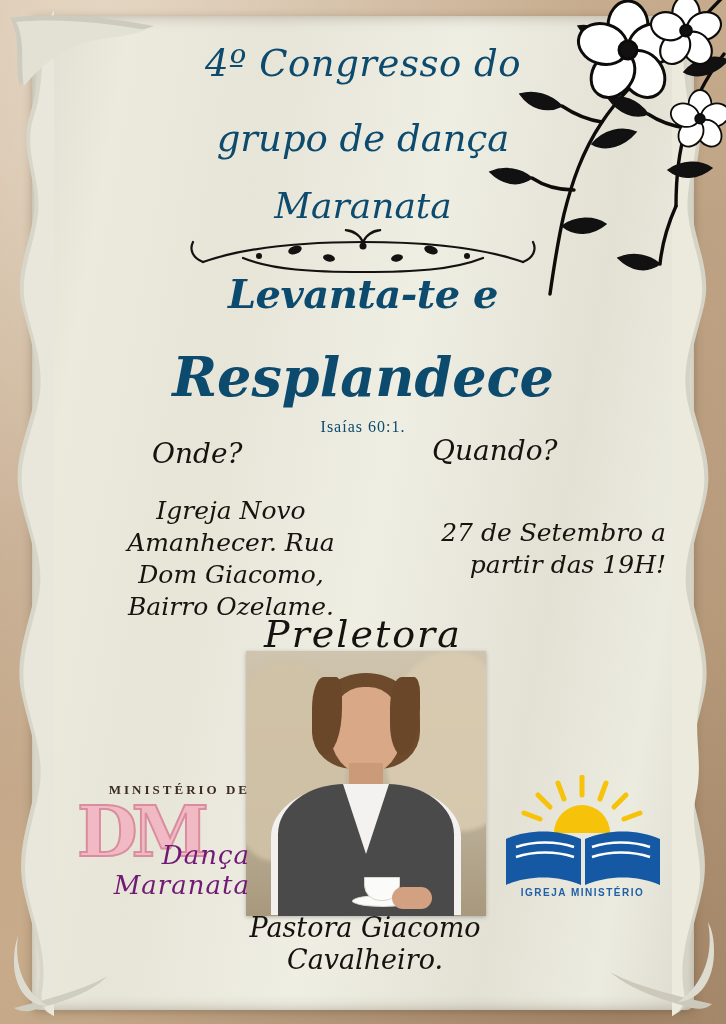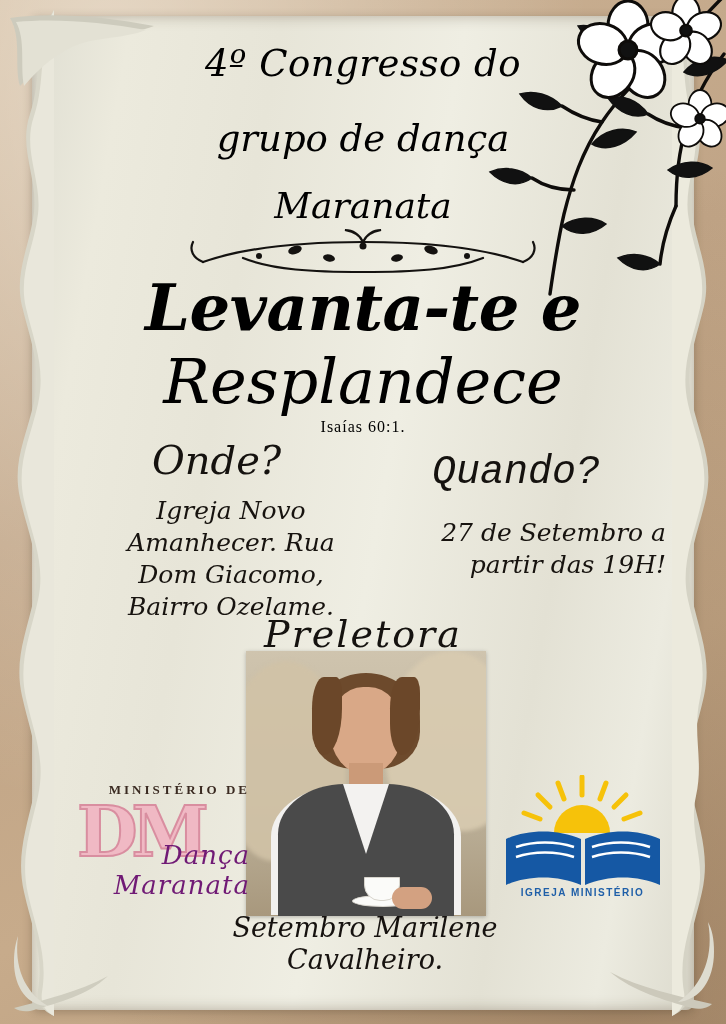--- a/index.html
+++ b/index.html
@@ -81,56 +81,56 @@
   .script {
     font-family: "DejaVu Serif", serif;
     font-style: italic;
     color: #14110e;
   }
 
   .t-line {
     position: absolute;
     width: 100%;
     text-align: center;
-    color: #000000;
+    color: #0c4a6e;
     white-space: nowrap;
   }
 
   #title1 { top: 42px;  font-size: 37px; letter-spacing: 0.5px; }
   #title2 { top: 117px; font-size: 37px; }
   #title3 { top: 185px; font-size: 36px; }
 
   #theme1 {
     top: 270px;
-    font-size: 64px;
+    font-size: 40px;
     font-weight: 700;
     letter-spacing: -0.5px;
   }
   #theme2 {
     top: 345px;
-    font-size: 62px;
-    font-weight: 400;
+    font-size: 54px;
+    font-weight: 700;
   }
   #verse {
     top: 418px;
     font-size: 16px;
     font-style: normal;
     font-family: "Liberation Serif", serif;
     letter-spacing: 1px;
   }
 
   .q-label {
     position: absolute;
     font-family: "DejaVu Serif", serif;
     font-style: italic;
-    font-size: 40px;
+    font-size: 28px;
     color: #15120f;
   }
   #onde-label   { left: 152px; top: 437px; }
-  #quando-label { left: 432px; top: 450px; font-family: Liberation Mono, monospace; }
+  #quando-label { left: 432px; top: 434px; }
 
   .block {
     position: absolute;
     font-family: "DejaVu Serif", serif;
     font-style: italic;
     font-size: 25px;
     line-height: 1.28;
     color: #17130f;
   }
   #onde-text   { left: 106px; top: 495px; width: 250px; text-align: center; }
@@ -464,21 +464,21 @@
       <div class="ph-hair-front-r"></div>
       <div class="ph-person ph-neck"></div>
       <div class="ph-person ph-shirt"></div>
       <div class="ph-person ph-jacket"></div>
       <div class="ph-person ph-vcut"></div>
       <div class="ph-saucer"></div>
       <div class="ph-cup"></div>
       <div class="ph-hand"></div>
     </div>
 
-    <div id="pastor-name">Setembro Marilene Cavalheiro.</div>
+    <div id="pastor-name">Pastora Giacomo Cavalheiro.</div>
 
     <div id="dm-logo">
       <div id="dm-top">MINISTÉRIO DE</div>
       <div id="dm-mono">DM</div>
       <div id="dm-script">Dança Maranata</div>
     </div>
 
     <div id="church-logo">
       <svg class="sun-rays" viewBox="0 0 185 62">
         <g stroke="#f6c20a" stroke-width="5" stroke-linecap="round">

